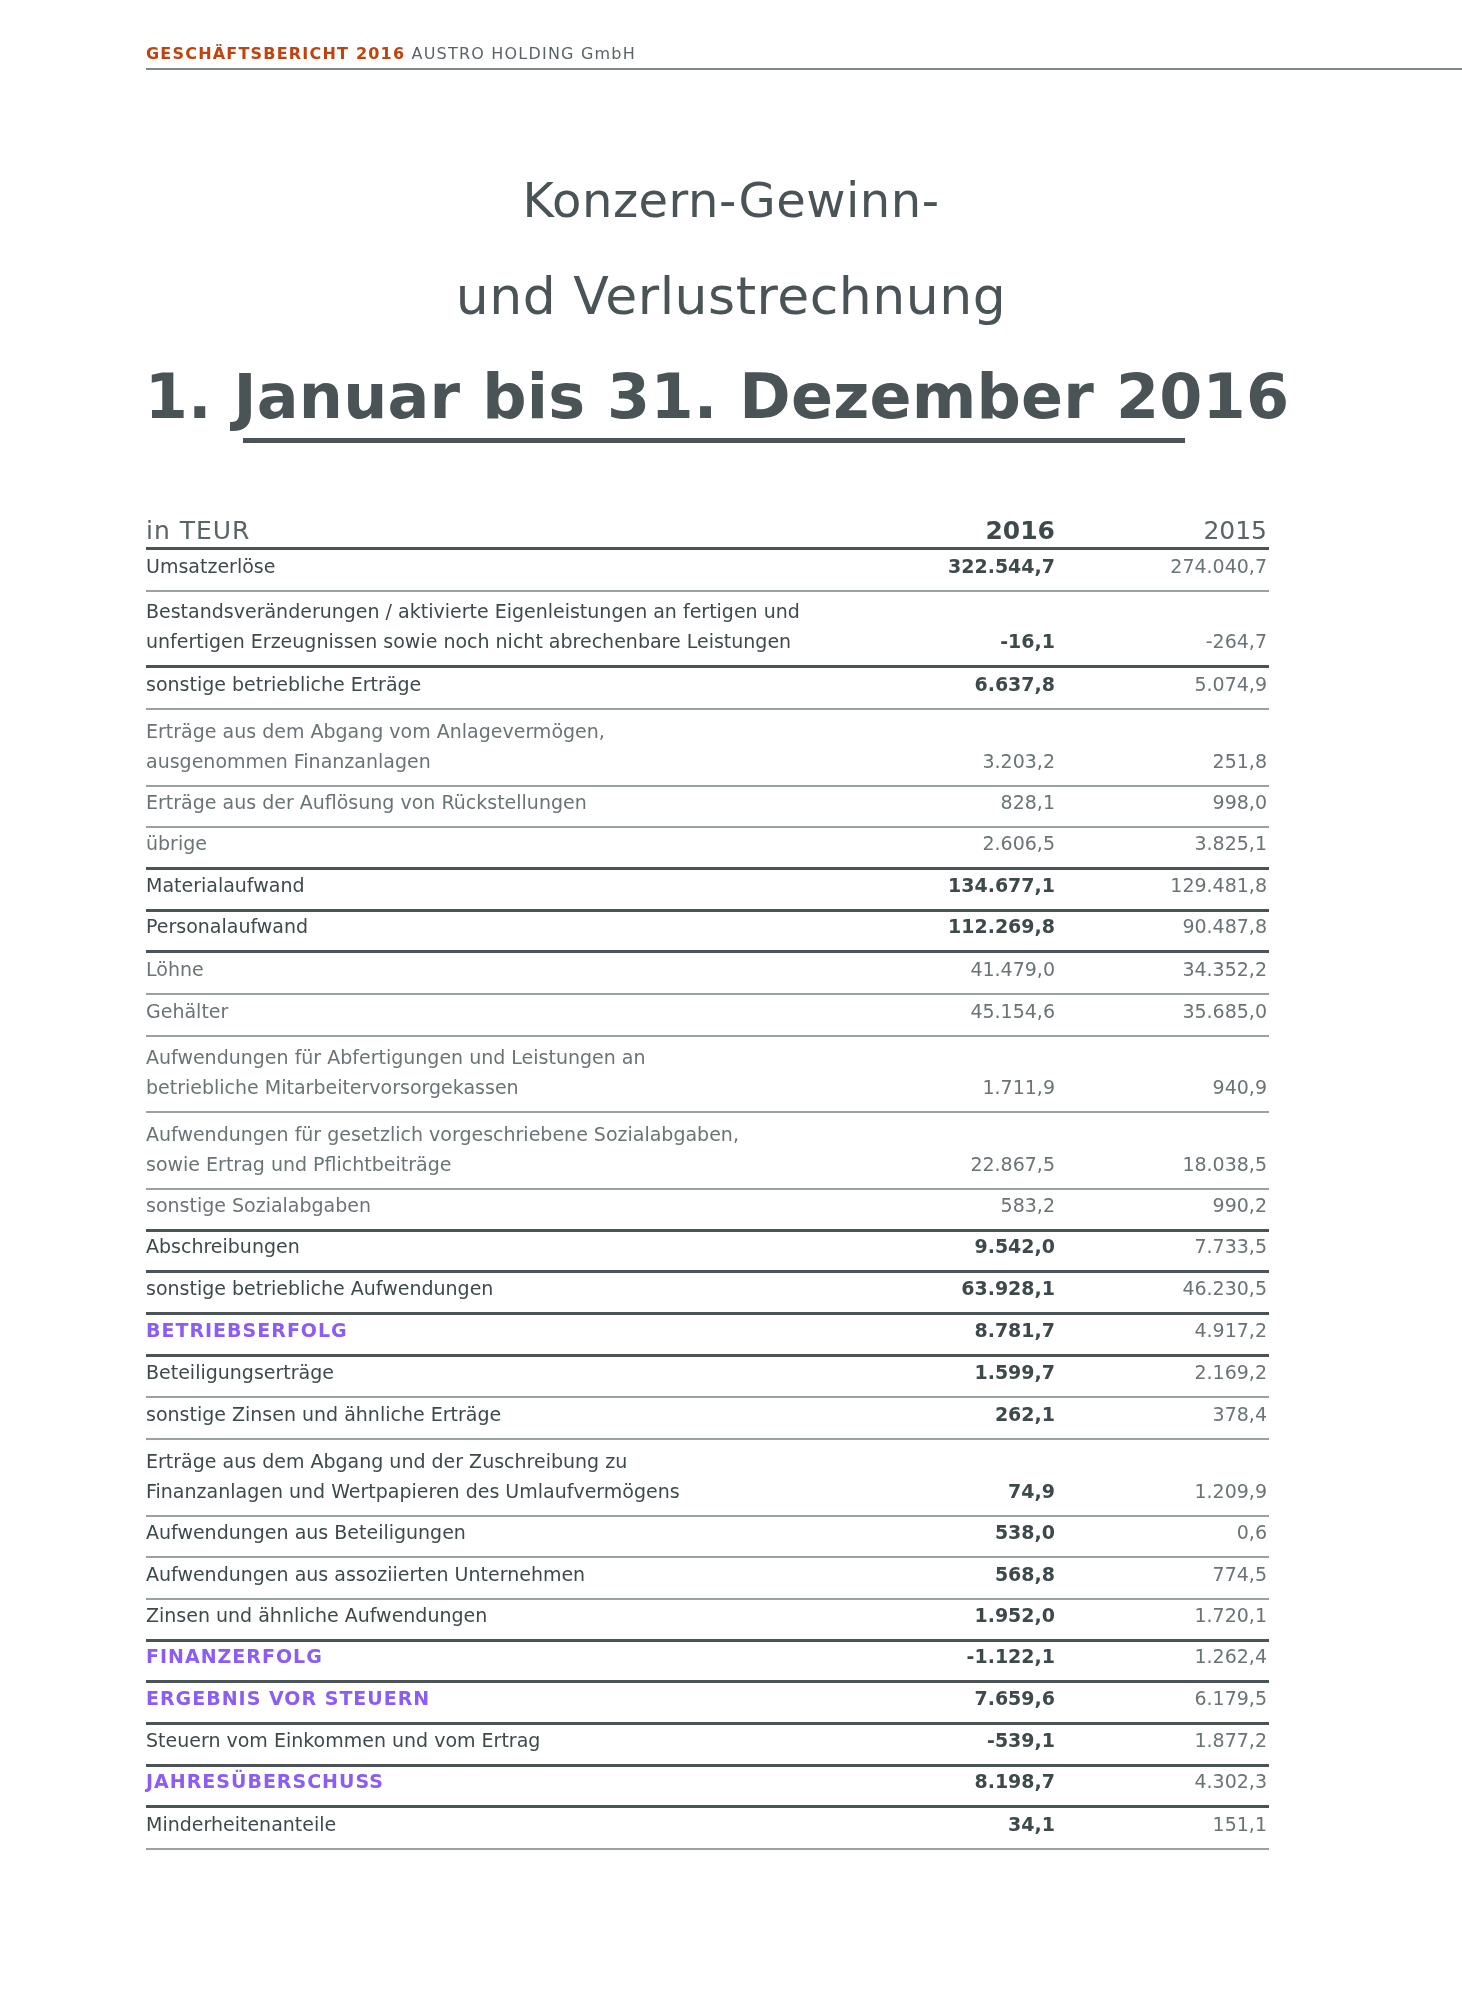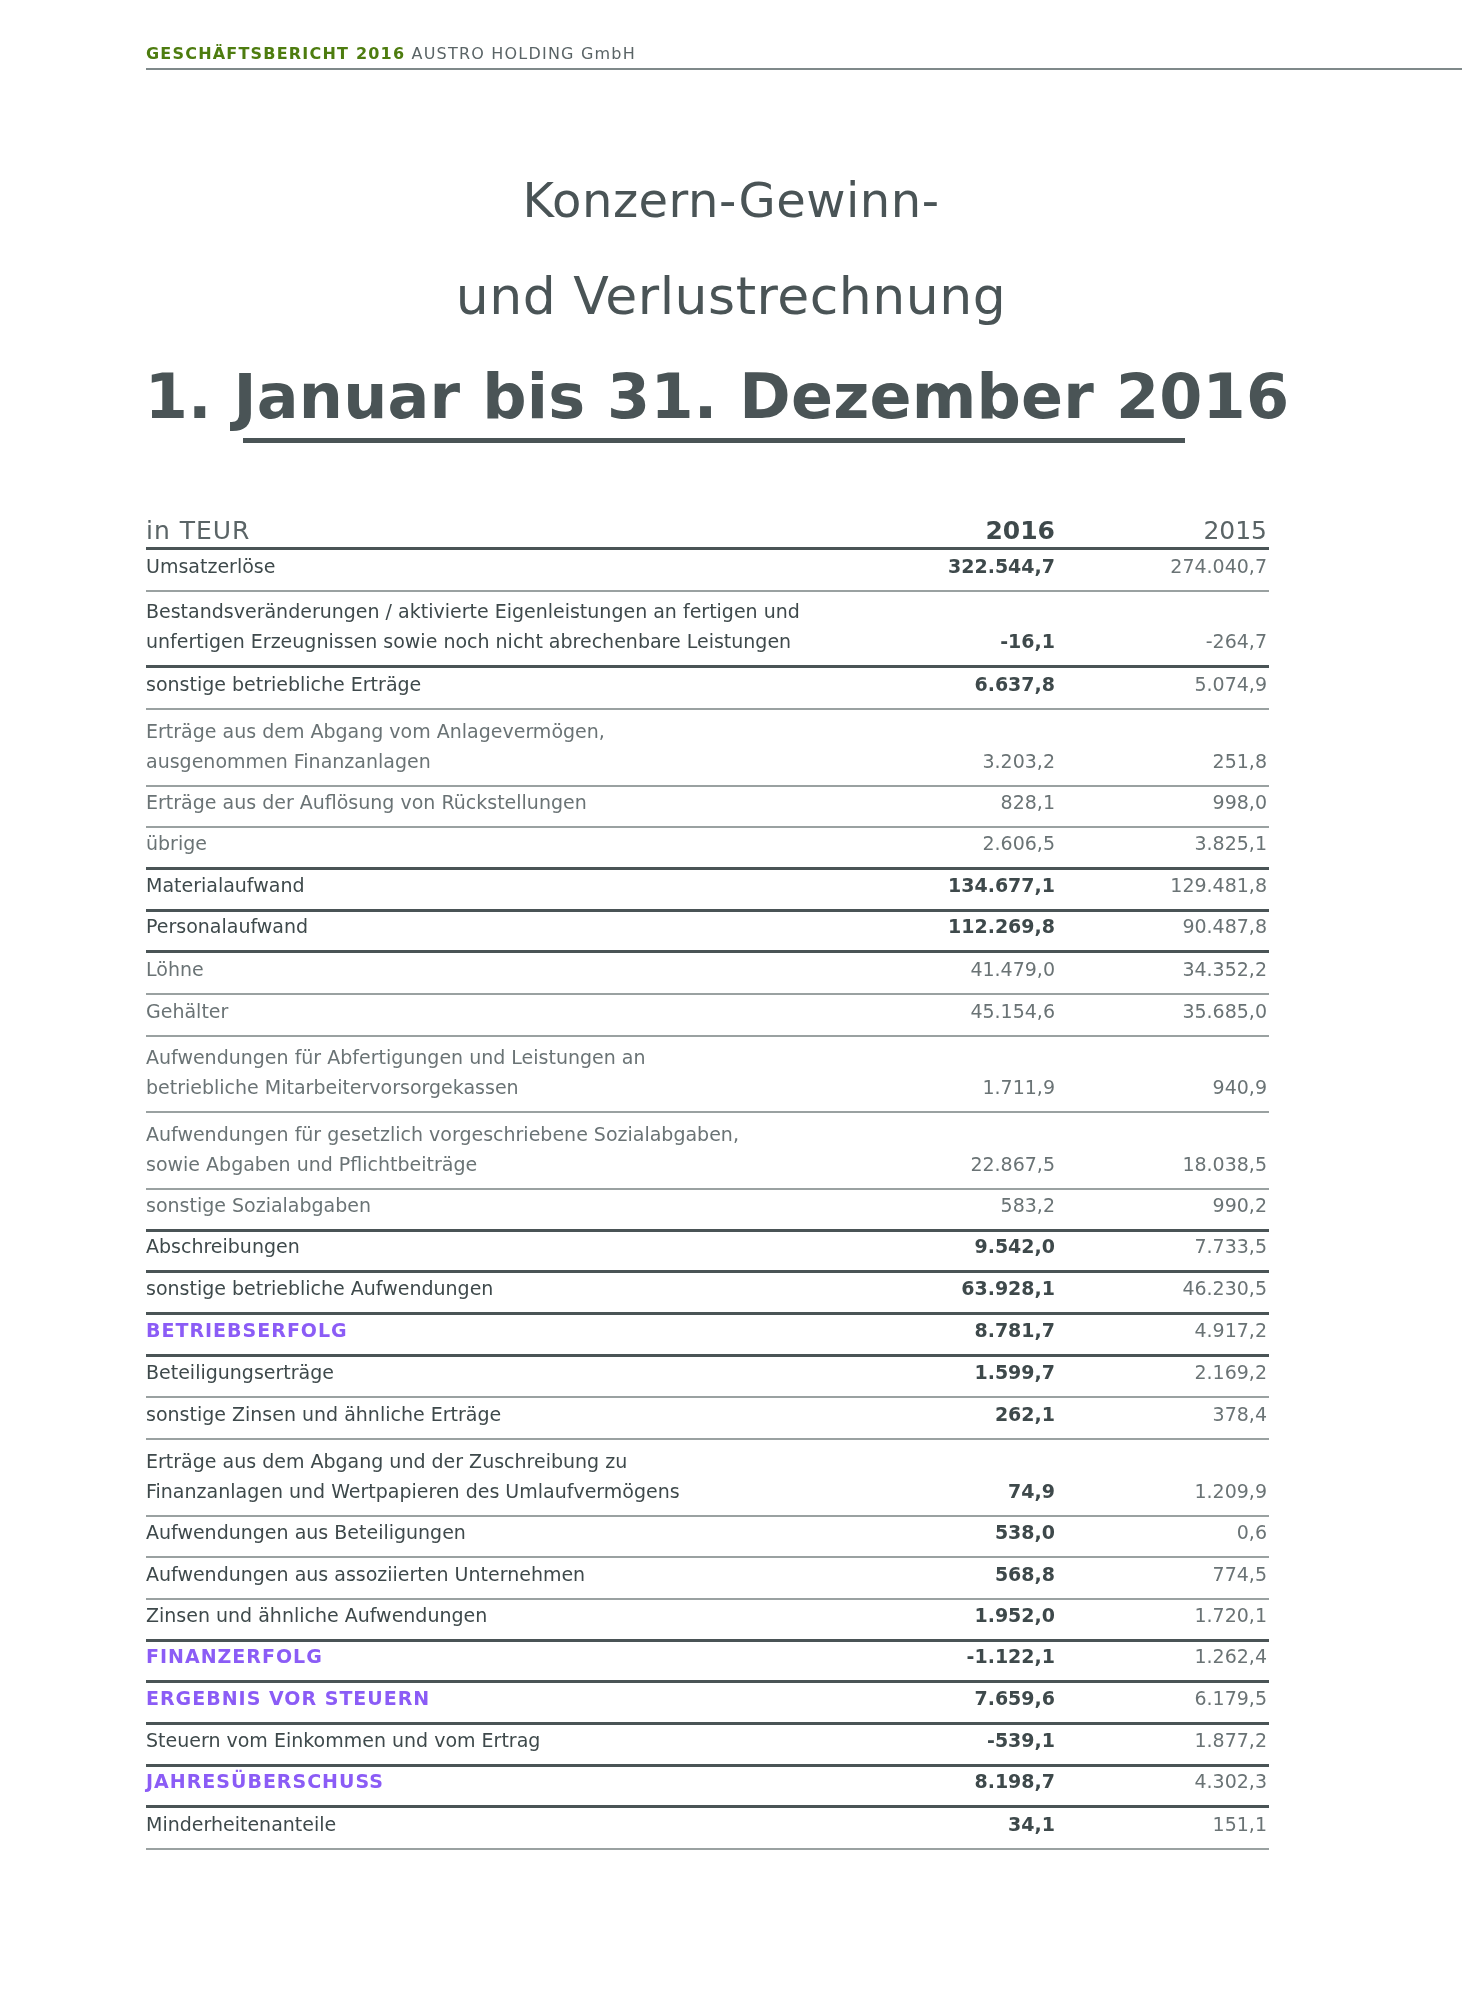--- a/index.html
+++ b/index.html
@@ -4,21 +4,21 @@
 <style>
   html, body { margin: 0; padding: 0; background: #ffffff; }
   body {
     width: 1462px; height: 2000px; position: relative; overflow: hidden;
     font-family: "DejaVu Sans", sans-serif; color: #4a5456;
   }
   .page-header {
     position: absolute; left: 146px; top: 44px;
     font-size: 16px; letter-spacing: 1.2px; white-space: nowrap;
   }
-  .page-header .strong { font-weight: bold; color: #4d7c0f; }
+  .page-header .strong { font-weight: bold; color: #c2410c; }
   .page-header .light { color: #5a6466; }
   .header-rule {
     position: absolute; left: 146px; right: 0; top: 68px;
     height: 2px; background: #7f898a;
   }
   .title {
     position: absolute; left: 0; width: 1462px; text-align: center;
     color: #4a5456; white-space: nowrap;
   }
   .title-1 { top: 172px; font-size: 48px; font-weight: normal; letter-spacing: 0.5px; }
@@ -132,21 +132,21 @@
       <span class="v2015">35.685,0</span>
     </div>
   <div class="row double light">
       <span class="label">Aufwendungen für Abfertigungen und Leistungen an
 betriebliche Mitarbeitervorsorgekassen</span>
       <span class="v2016">1.711,9</span>
       <span class="v2015">940,9</span>
     </div>
   <div class="row double light">
       <span class="label">Aufwendungen für gesetzlich vorgeschriebene Sozialabgaben,
-sowie Abgaben und Pflichtbeiträge</span>
+sowie Ertrag und Pflichtbeiträge</span>
       <span class="v2016">22.867,5</span>
       <span class="v2015">18.038,5</span>
     </div>
   <div class="row single light next-bold">
       <span class="label">sonstige Sozialabgaben</span>
       <span class="v2016">583,2</span>
       <span class="v2015">990,2</span>
     </div>
   <div class="row single bold medium next-bold">
       <span class="label">Abschreibungen</span>

